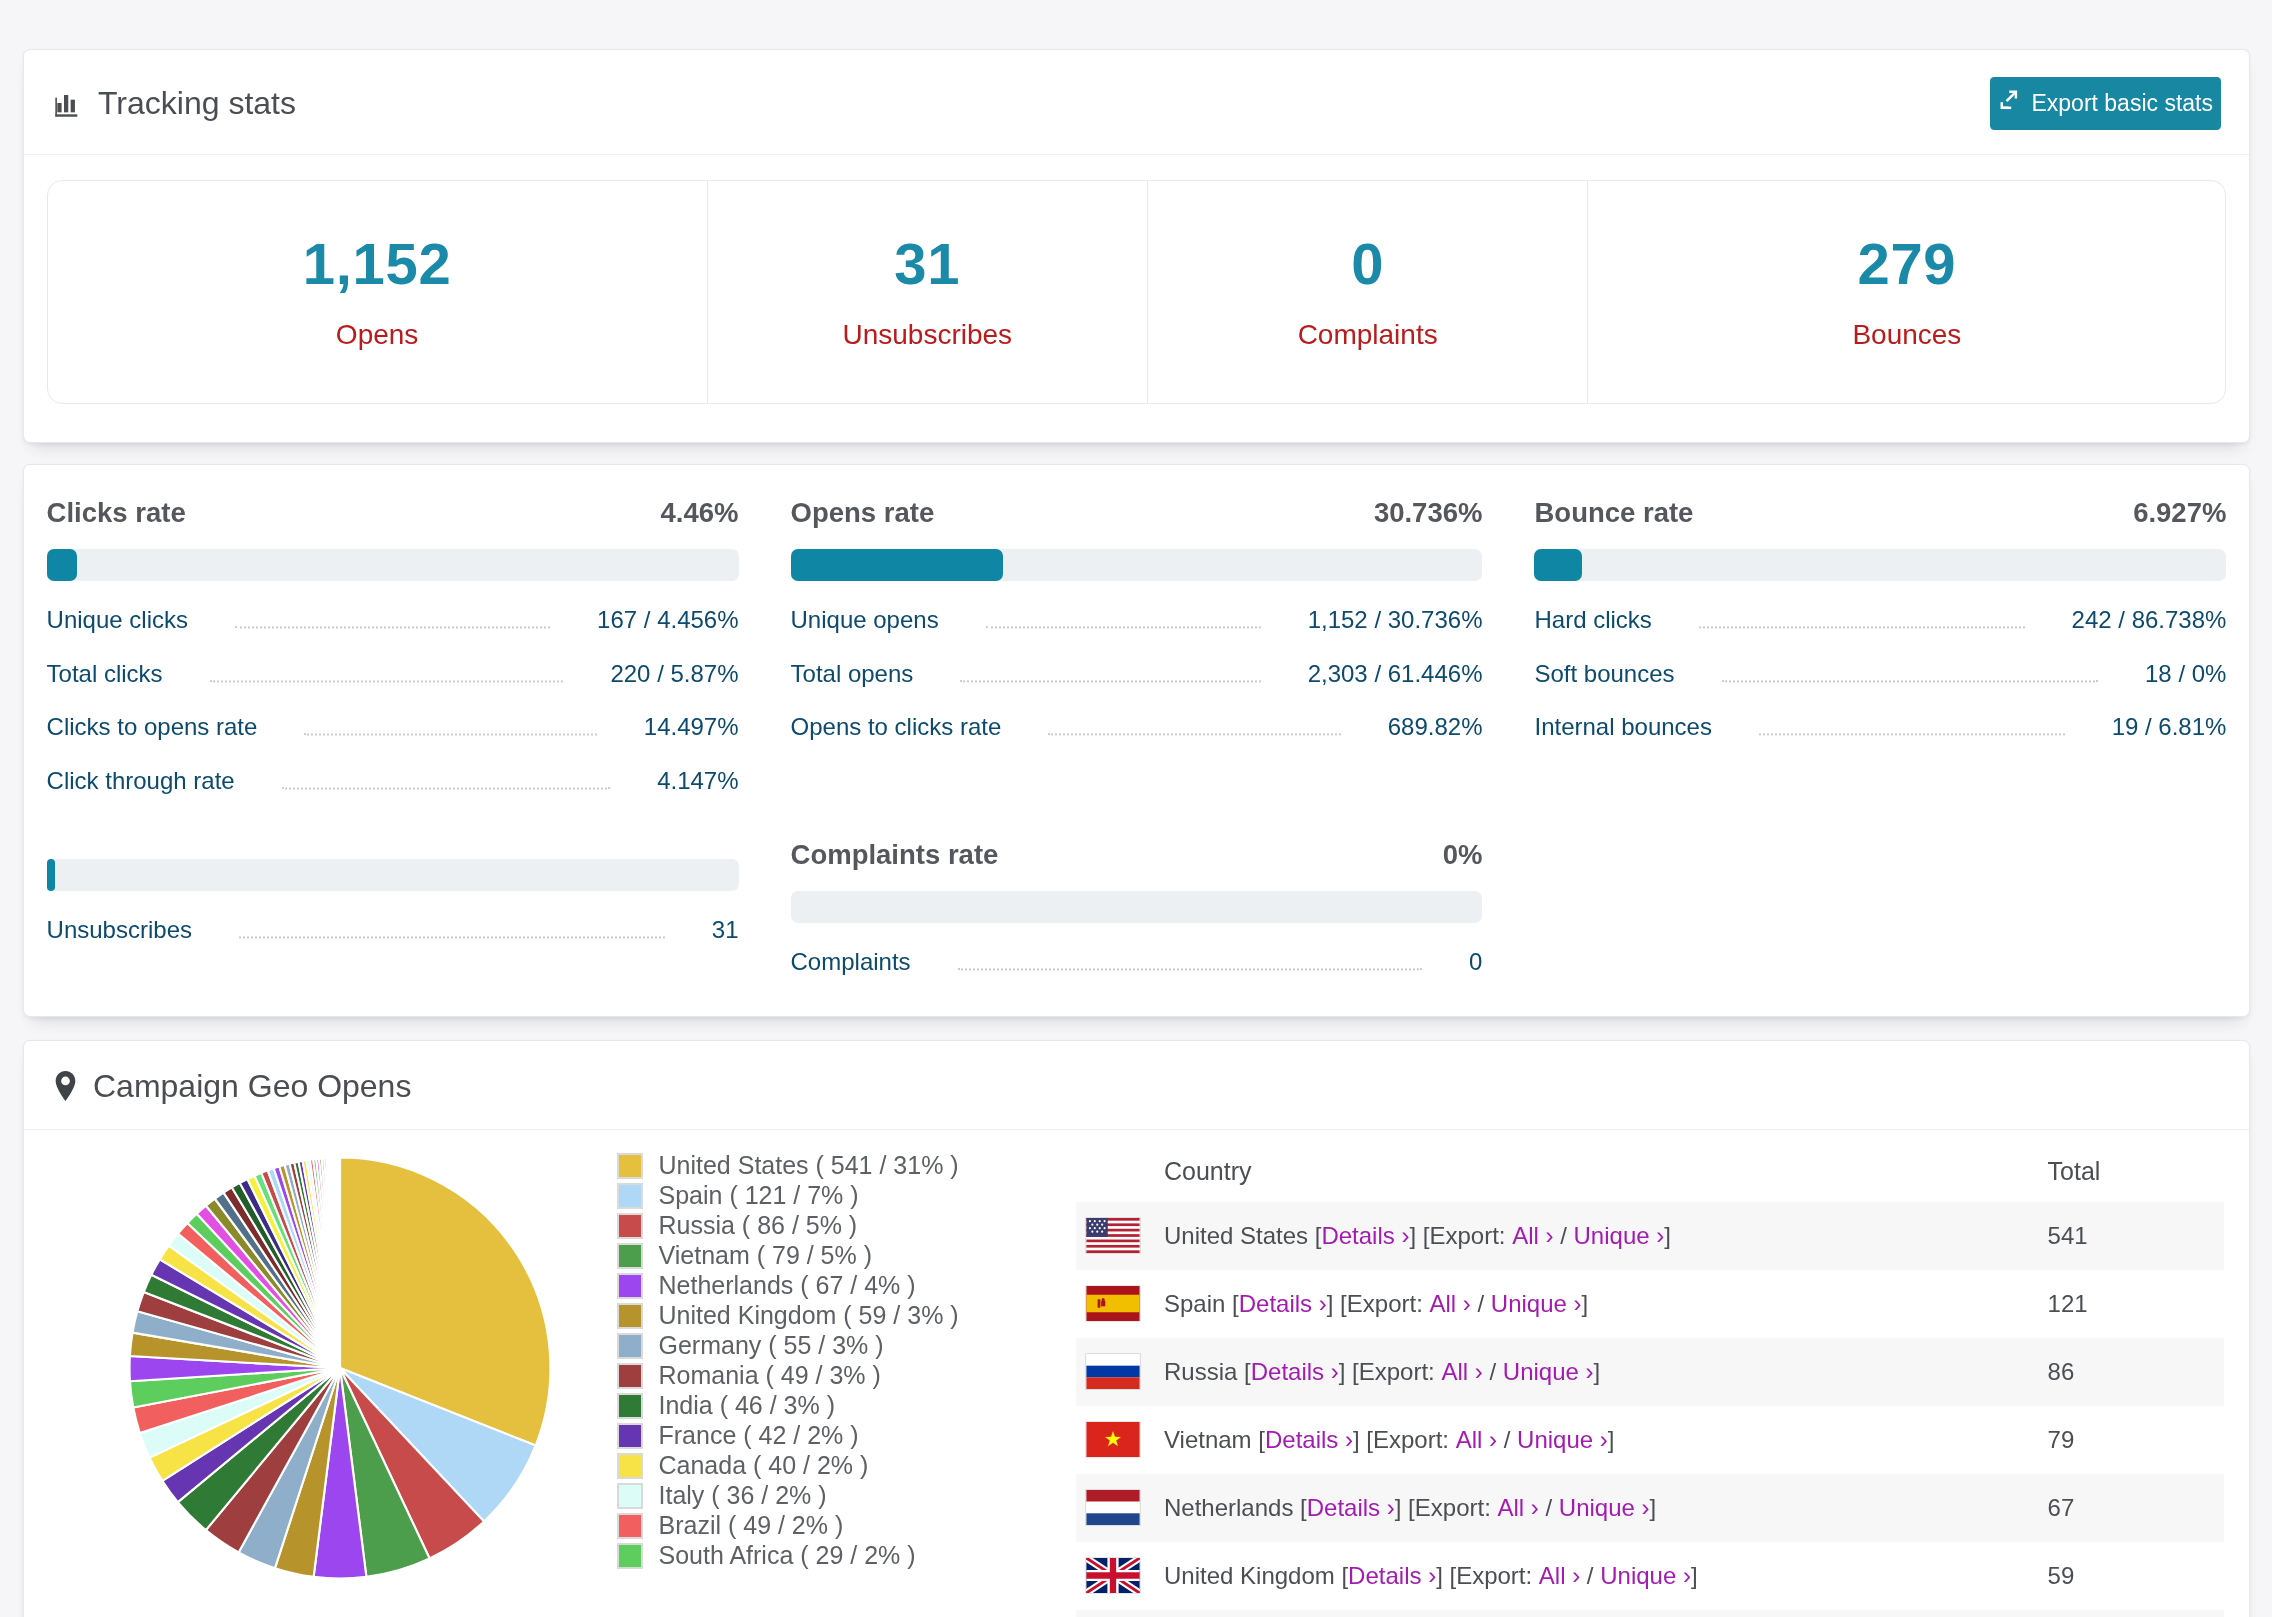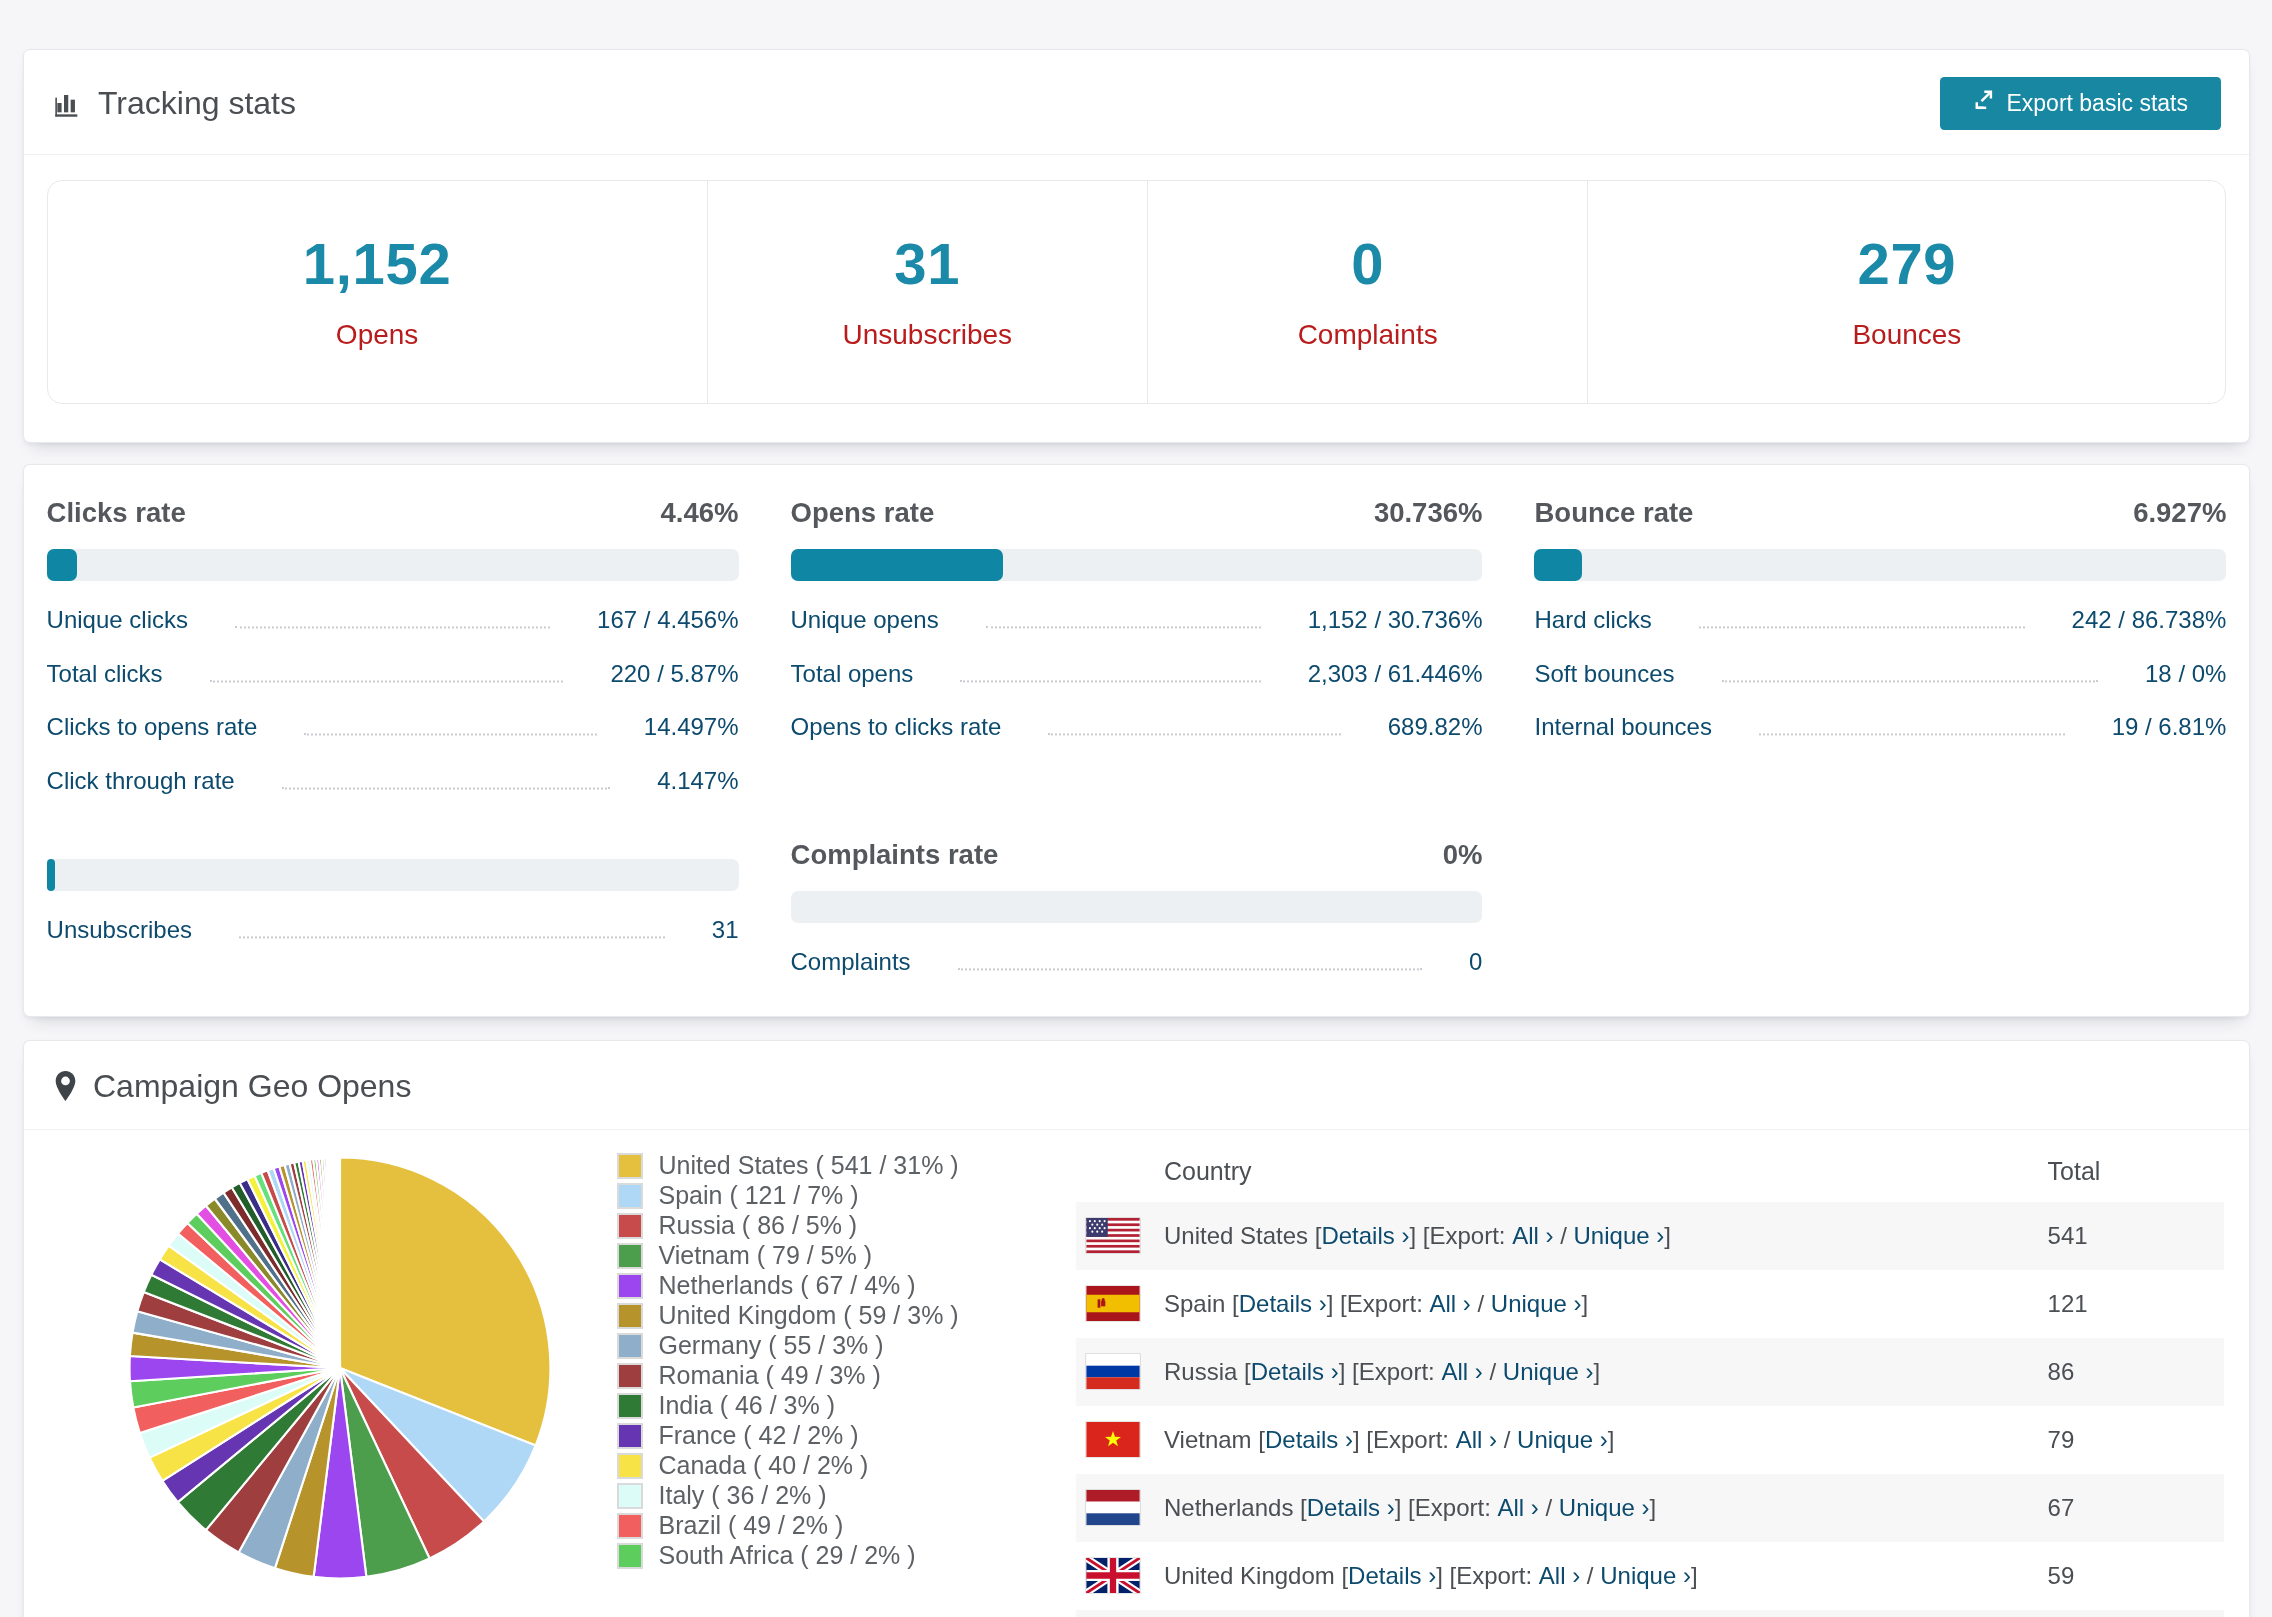--- a/index.html
+++ b/index.html
@@ -13,21 +13,21 @@
     background:#fff;border:0.7px solid #E6E8EC;border-radius:7px;margin:0 23px;
     box-shadow:0 11.3px 15.5px -8.5px rgba(40,45,70,.18),0 1.4px 3.5px rgba(40,45,70,.05);
   }
   
   .card1{margin-top:49px;padding-bottom:38px;}
   .card-head{display:flex;align-items:center;padding:27px 28px 24px 28px;border-bottom:1.4px solid #EFF0F2;}
   .card-title{font-size:32px;color:#4A4E52;display:flex;align-items:center;gap:14px;}
   .card-title svg{display:block;}
   .export-btn{
     margin-left:auto;display:flex;align-items:center;gap:11.3px;cursor:pointer;
-    background:#1787A2;color:#fff;font-size:23px;padding:12px 33px;border:none;border-radius:4.2px;
+    background:#1787A2;color:#fff;font-size:23px;padding:12px 8px;border:none;border-radius:4.2px;
     font-family:"Liberation Sans",sans-serif;
   }
   .tiles{display:flex;margin:25.4px 22.6px 0;border:1.4px solid #E7E9ED;border-radius:15px;}
   .tile{padding:49px 0 52px;text-align:center;min-width:0;}
   .tile+.tile{border-left:1.4px solid #E7E9ED;}
   .tile-num{font-size:58px;font-weight:bold;color:#1B89A8;letter-spacing:0.7px;}
   .tile-label{font-size:28px;color:#b91c1c;margin-top:22px;}
   
   .card2{margin-top:21px;padding:32px 22.6px 40px;}
   .rates{display:grid;grid-template-columns:1fr 1fr 1fr;column-gap:52px;row-gap:44px;}
@@ -48,21 +48,21 @@
   .swatch{width:22px;height:22px;border:2.1px solid #DADADA;margin-right:15.5px;flex:none;}
   .geo-table{flex:1;margin-top:11.3px;min-width:0;margin-right:25.4px;}
   .trow{display:flex;align-items:center;height:68px;font-size:24px;color:#4B4F53;white-space:nowrap;}
   .thead{height:61px;font-size:25px;}
   .cell-country{flex:1;display:flex;align-items:center;padding-left:10px;min-width:0;}
   .thead .cell-country{padding-left:88px;}
   .cell-total{width:176px;flex:none;}
   .striped{background:#F7F7F8;}
   .flag{width:54px;height:35px;margin-right:24px;flex:none;box-shadow:0 0 0 0.7px rgba(0,0,0,.14);}
   .flag svg{display:block;width:54px;height:35px;}
-  .lnk{color:#0c4a6e;text-decoration:none;cursor:pointer;}
+  .lnk{color:#a21caf;text-decoration:none;cursor:pointer;}
 </style>
 </head>
 <body>
 
 <div class="card card1">
   <div class="card-head">
     <div class="card-title">
       <span>
         <svg width="32" height="32" viewBox="0 0 24 24" fill="#4A4E52">
           <rect x="4" y="12" width="3.2" height="7"></rect>

